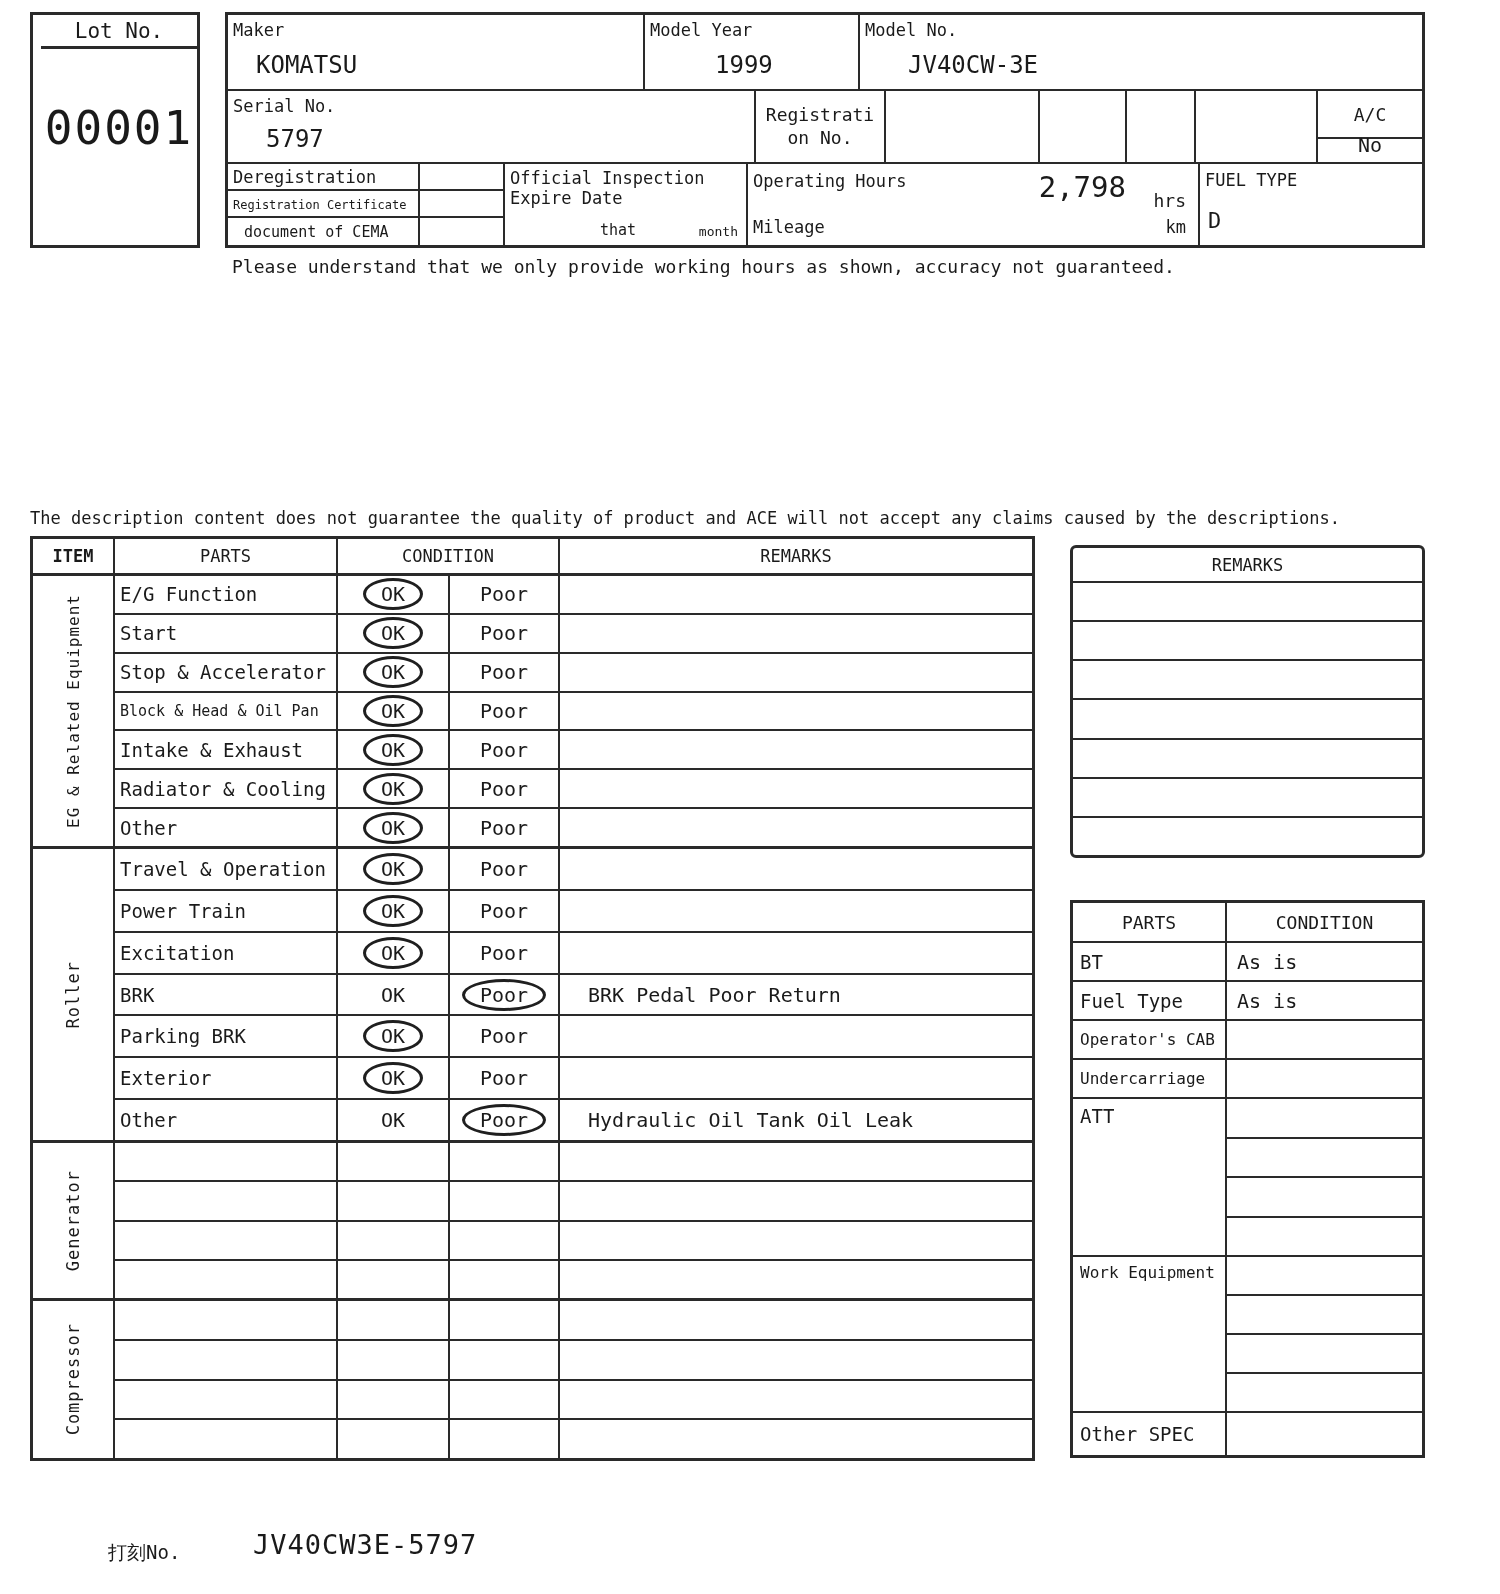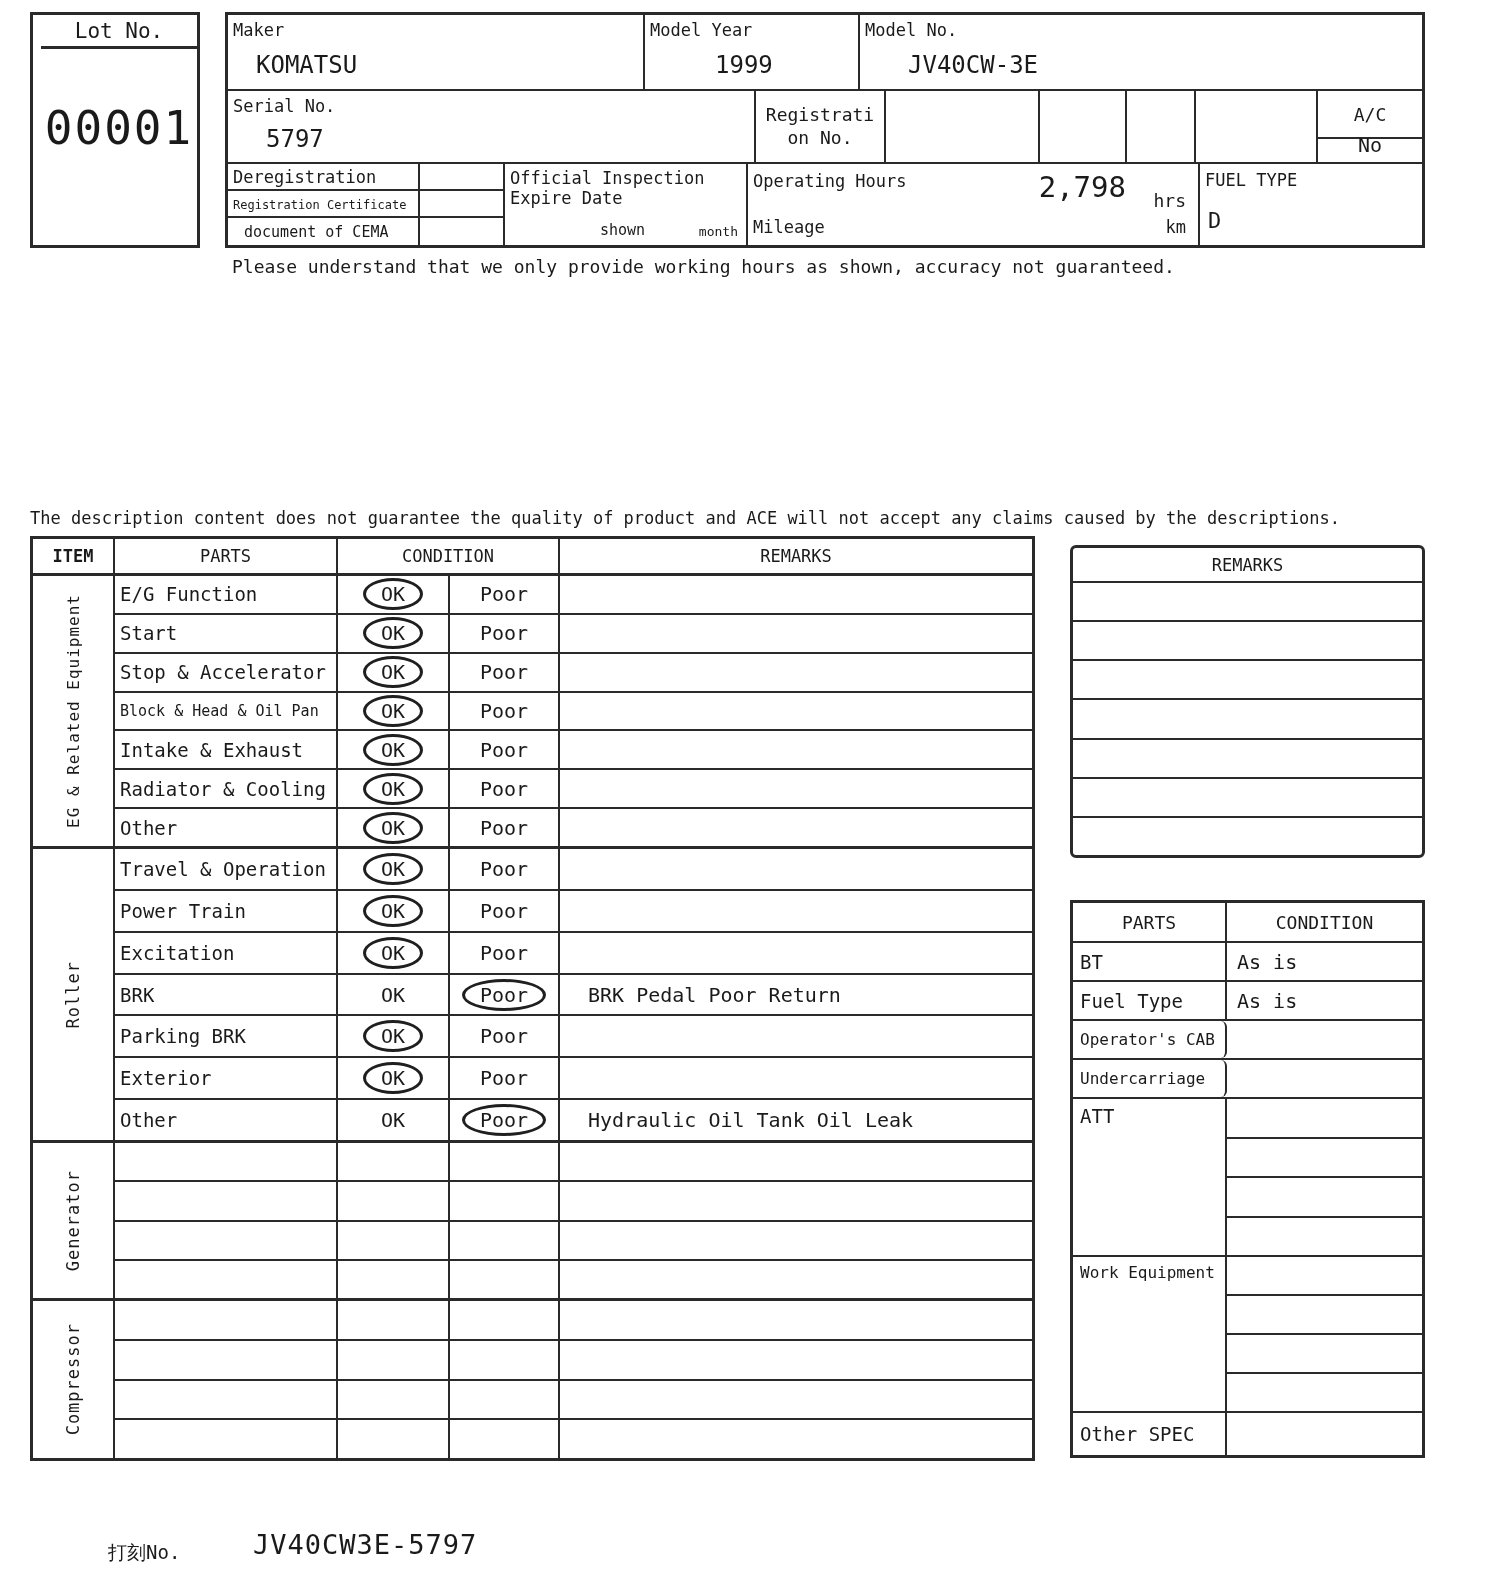--- a/index.html
+++ b/index.html
@@ -64,21 +64,21 @@
   .rrem-row:last-child { border-bottom:none; }
 
   
   .rparts { left:1070px; top:900px; width:355px; height:558px; border:3px solid #2a2a2a; display:flex; flex-direction:column; }
   .rp-head { height:40px; border-bottom:2px solid #2a2a2a; display:flex; font-size:18px; }
   .rp-head > div { display:flex; align-items:center; justify-content:center; }
   .rp-c1 { width:154px; border-right:2px solid #2a2a2a; }
   .rp-c2 { flex:1; }
   .rp-row { height:39px; border-bottom:2px solid #2a2a2a; display:flex; }
   .rp-part { width:154px; border-right:2px solid #2a2a2a; display:flex; align-items:center; padding-left:7px; font-size:19px; white-space:nowrap; overflow:hidden; }
-  .rp-part.long { font-size:16px;border-radius:6px; }
+  .rp-part.long { font-size:16px; }
   .rp-cond { flex:1; display:flex; align-items:center; padding-left:10px; font-size:20px; }
   .rp-block { display:flex; border-bottom:2px solid #2a2a2a; }
   .blk-att { height:158px; } .blk-we { height:156px; }
   .blk-label { width:154px; border-right:2px solid #2a2a2a; padding:6px 0 0 7px; font-size:19px; }
   .blk-label.long { font-size:16px; }
   .blk-rows { flex:1; display:flex; flex-direction:column; }
   .blk-row { flex:1; border-bottom:2px solid #2a2a2a; }
   .blk-row:last-child { border-bottom:none; }
   .rp-last { flex:1; display:flex; }
   .rp-last .rp-part { font-size:19px; }
@@ -133,21 +133,21 @@
     <div class="hc br" style="left:0;top:203px;width:192px;height:27px;">
       <span class="lbl mid-lbl" style="left:16px;top:5px;">document of CEMA</span>
     </div>
     <div class="hc br bb" style="left:192px;top:149px;width:85px;height:27px;"></div>
     <div class="hc br bb" style="left:192px;top:176px;width:85px;height:27px;"></div>
     <div class="hc br" style="left:192px;top:203px;width:85px;height:27px;"></div>
 
     <div class="hc br" style="left:277px;top:149px;width:243px;height:81px;">
       <span class="lbl" style="top:4px;">Official Inspection</span>
       <span class="lbl" style="top:24px;">Expire Date</span>
-      <span style="position:absolute;left:95px;bottom:6px;font-size:15px;">shown</span>
+      <span style="position:absolute;left:95px;bottom:6px;font-size:15px;">that</span>
       <span style="position:absolute;right:8px;bottom:6px;font-size:13px;">month</span>
     </div>
 
     <div class="hc br" style="left:520px;top:149px;width:452px;height:81px;">
       <span class="lbl" style="top:7px;">Operating Hours</span>
       <span style="position:absolute;right:72px;top:6px;font-size:29px;">2,798</span>
       <span style="position:absolute;right:12px;top:26px;font-size:18px;">hrs</span>
       <span style="position:absolute;left:5px;bottom:8px;font-size:17px;">Mileage</span>
       <span style="position:absolute;right:110px;bottom:8px;font-size:18px;"></span>
       <span style="position:absolute;right:12px;bottom:8px;font-size:17px;">km</span>

